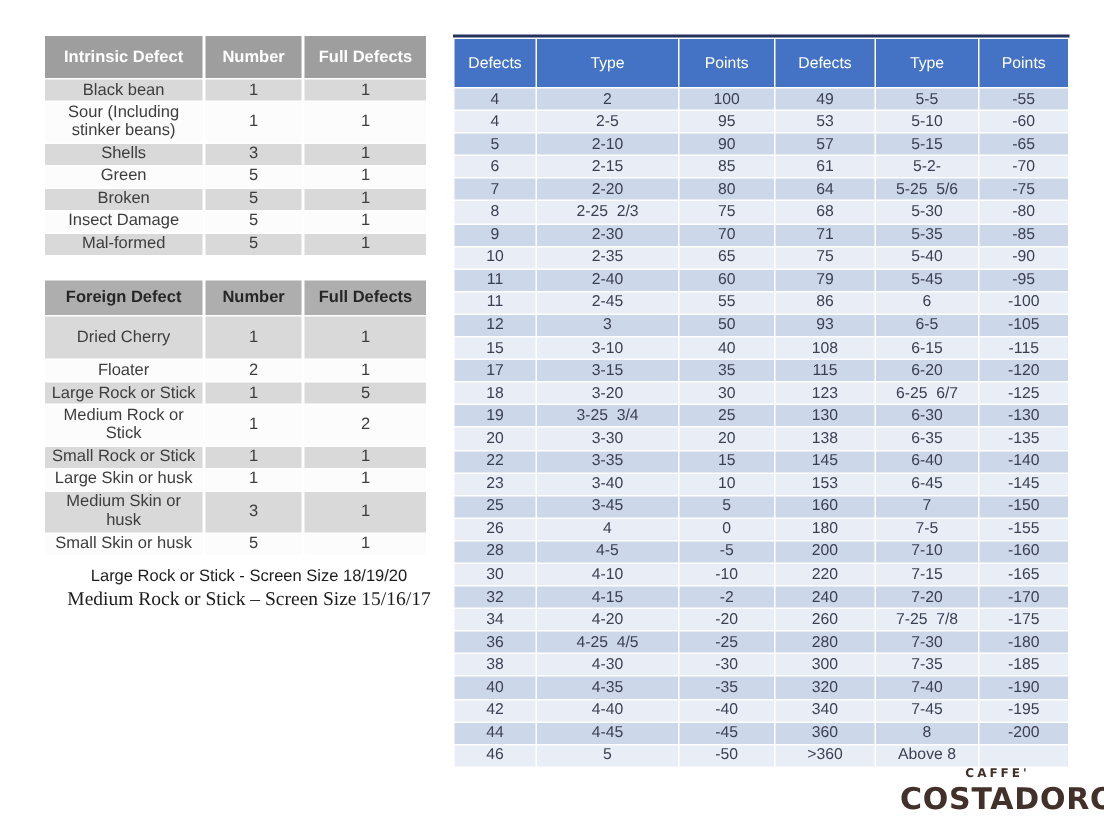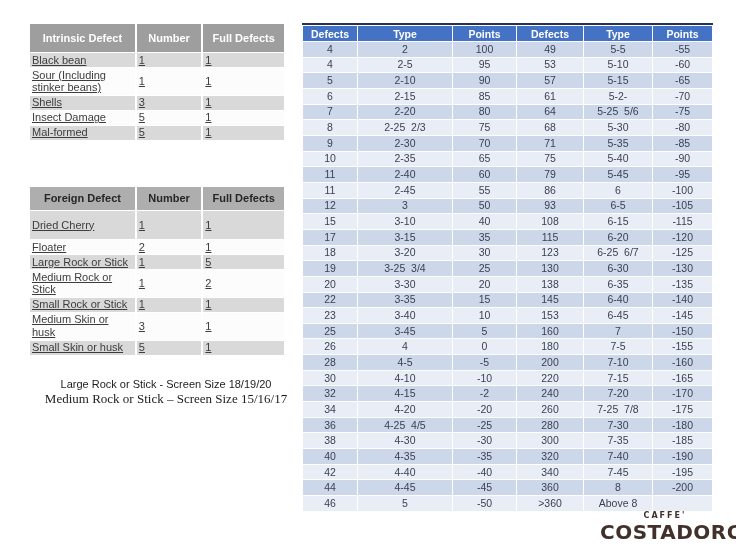--- a/index.html
+++ b/index.html
@@ -18,24 +18,23 @@
     border-spacing:2px 1px;
   }
   .t-intrinsic { top:23px; }
   .t-foreign   { top:186px; }
   .t-gray th {
     background:#9e9e9e; color:#ffffff; font-size:11px; font-weight:bold;
     text-align:center; height:28px; line-height:1.15; padding:0 2px;
   }
   .t-foreign th { background:#aeaeae; color:#262626; height:23px; }
   .t-gray td {
-    font-size:11px; color:#3d3d3d; text-align:left;
+    font-size:11px; color:#3d3d3d; text-align:center;
     height:13px; line-height:1.18; padding:0.5px 2px;
     background:#fcfcfc;
-    text-decoration:underline;
   }
   .t-gray tbody tr:nth-child(odd) td { background:#d9d9d9; }
   .t-foreign tbody tr:first-child td { height:27px; }
 
   
   .note {
     position:absolute; left:16px; top:377px; width:300px;
     text-align:center; color:#1c1c1c;
   }
   .note-line1 { font-family:"Liberation Sans", sans-serif; font-size:11px; line-height:1.3; }
@@ -44,22 +43,22 @@
   
   .points-wrap {
     position:absolute; left:302px; top:23px; width:411px;
     border-top:2px solid #22315e;
   }
   .t-points {
     width:411px; height:487px;
     border-spacing:1px 1px;
   }
   .t-points th {
-    background:#4472c4; color:#ffffff; font-size:10.5px; font-weight:bold;
-    text-align:center; height:15px; padding:0 1px;
+    background:#4472c4; color:#ffffff; font-size:10.5px; font-weight:normal;
+    text-align:center; height:32px; padding:0 1px;
   }
   .t-points td {
     font-size:10.5px; color:#3a3f52; text-align:center;
     height:12px; line-height:1.05; padding:0 1px; white-space:pre;
     background:#e9eef6;
   }
   .t-points tbody tr:nth-child(odd) td { background:#cdd7ea; }
 
   
   .logo {
@@ -103,20 +102,30 @@
           <td>Sour (Including stinker beans)</td>
           <td>1</td>
           <td>1</td>
         </tr>
         <tr>
           <td>Shells</td>
           <td>3</td>
           <td>1</td>
         </tr>
         <tr>
+          <td>Green</td>
+          <td>5</td>
+          <td>1</td>
+        </tr>
+        <tr>
+          <td>Broken</td>
+          <td>5</td>
+          <td>1</td>
+        </tr>
+        <tr>
           <td>Insect Damage</td>
           <td>5</td>
           <td>1</td>
         </tr>
         <tr>
           <td>Mal-formed</td>
           <td>5</td>
           <td>1</td>
         </tr>
       </tbody>
@@ -155,20 +164,25 @@
           <td>Medium Rock or Stick</td>
           <td>1</td>
           <td>2</td>
         </tr>
         <tr>
           <td>Small Rock or Stick</td>
           <td>1</td>
           <td>1</td>
         </tr>
         <tr>
+          <td>Large Skin or husk</td>
+          <td>1</td>
+          <td>1</td>
+        </tr>
+        <tr>
           <td>Medium Skin or husk</td>
           <td>3</td>
           <td>1</td>
         </tr>
         <tr>
           <td>Small Skin or husk</td>
           <td>5</td>
           <td>1</td>
         </tr>
       </tbody>

